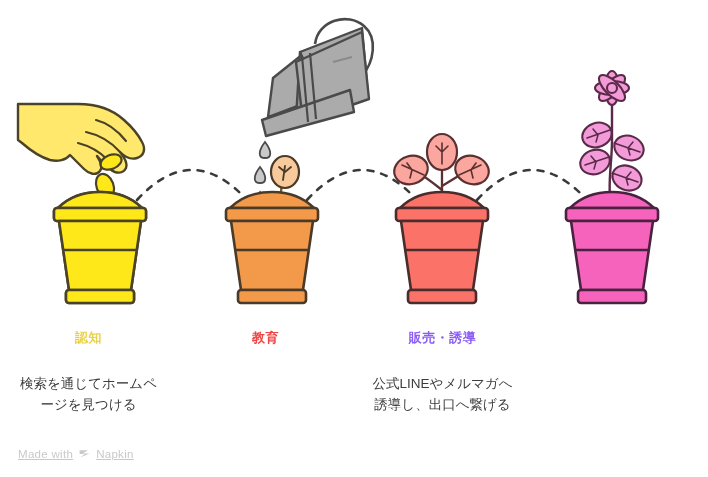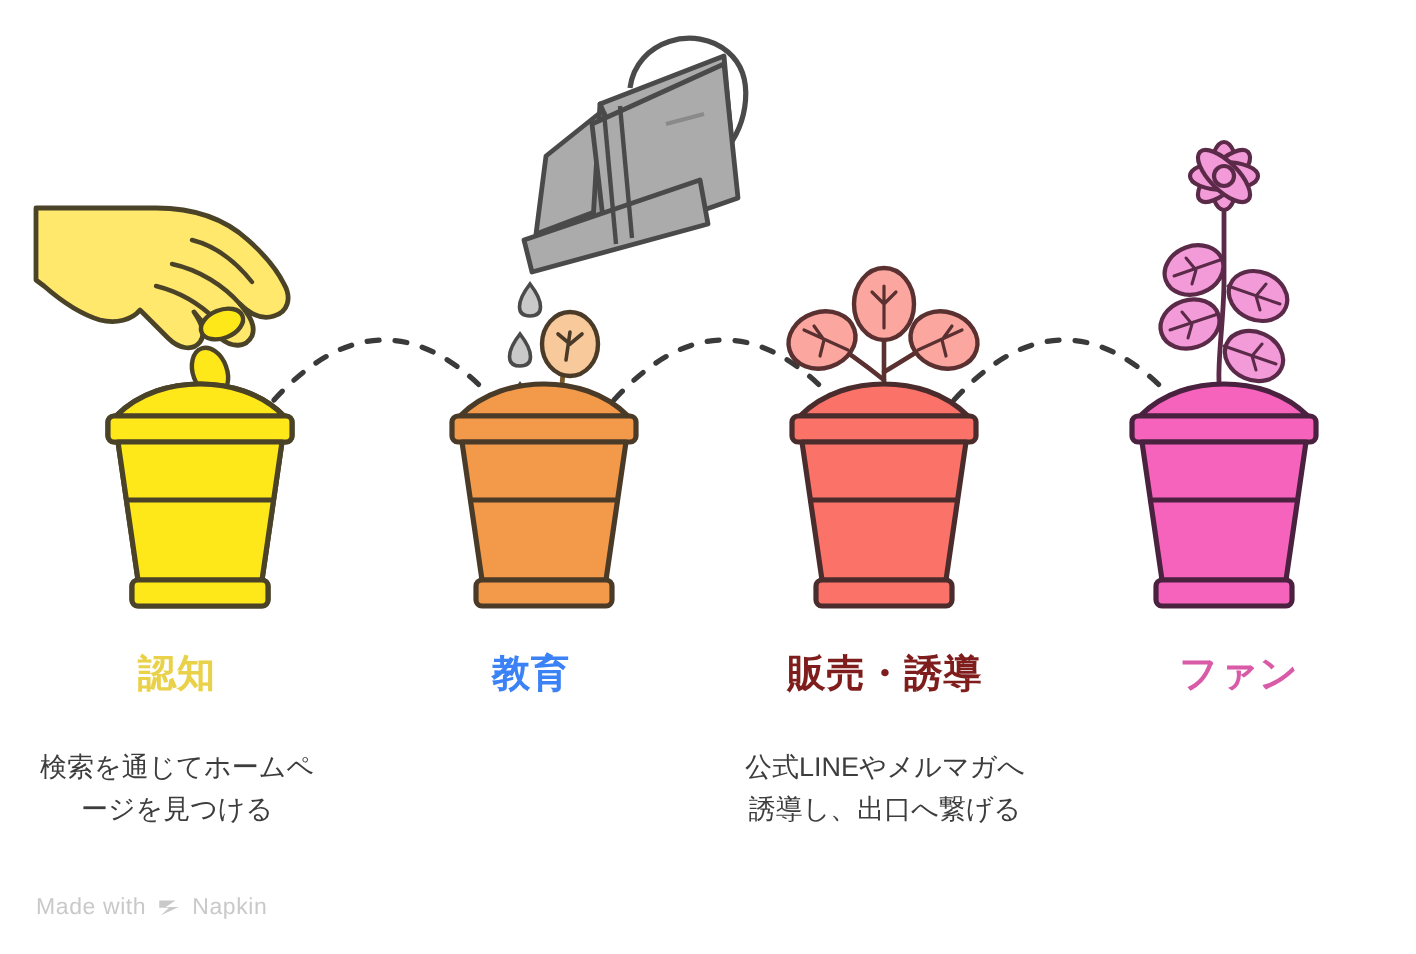--- a/index.html
+++ b/index.html
@@ -35,21 +35,21 @@
   }
   .column {
     width: 177px;
     display: flex;
     flex-direction: column;
     align-items: center;
     padding: 0 6px;
     box-sizing: border-box;
   }
   .col-title {
-    font-size: 19px;
+    font-size: 13px;
     font-weight: 700;
     line-height: 26px;
     letter-spacing: 0.5px;
     text-align: center;
     margin: 0 0 10px 0;
     white-space: nowrap;
   }
   .col-desc {
     font-size: 13.5px;
     line-height: 21px;
@@ -61,20 +61,21 @@
   .footer {
     position: absolute;
     left: 18px;
     top: 447px;
     display: flex;
     align-items: center;
     gap: 5px;
     color: #c9c9c9;
     font-size: 11.5px;
     letter-spacing: 0.3px;
+    text-decoration: underline;
   }
   .footer .brand-mark {
     display: inline-block;
     width: 13px;
     height: 13px;
   }
 </style>
 </head>
 <body style="background: rgb(255, 255, 255);">
 
@@ -258,30 +259,29 @@
   </svg>
 
   <div class="columns">
 
     <div class="column">
       <div class="col-title" style="color: rgb(233, 210, 74);">認知</div>
       <div class="col-desc">検索を通じてホームページを見つける</div>
     </div>
 
     <div class="column">
-      <div class="col-title" style="color: #3b82f6;">教育</div>
-    </div>
-
-    <div class="column">
-      <div class="col-title" style="color: #7f1d1d; font-family: Liberation Serif, serif;">販売・誘導</div>
+      <div class="col-title" style="color: #ef4444;">教育</div>
+    </div>
+
+    <div class="column">
+      <div class="col-title" style="color: #8b5cf6; font-family: Liberation Serif, serif;">販売・誘導</div>
       <div class="col-desc">公式LINEやメルマガへ誘導し、出口へ繋げる</div>
     </div>
 
     <div class="column">
-      <div class="col-title" style="color: rgb(217, 91, 168);">ファン</div>
     </div>
   </div>
 
   <div class="footer" style="color: rgb(201, 201, 201);">
     <span>Made with</span>
     <span class="brand-mark">
       <svg viewBox="0 0 16 16" width="13" height="13">
         <path d="M2 4 L12 4 L6 8 L14 8 L3 13 L8 8.5 L2 8.5 Z" fill="#c9c9c9"></path>
       </svg>
     </span>

